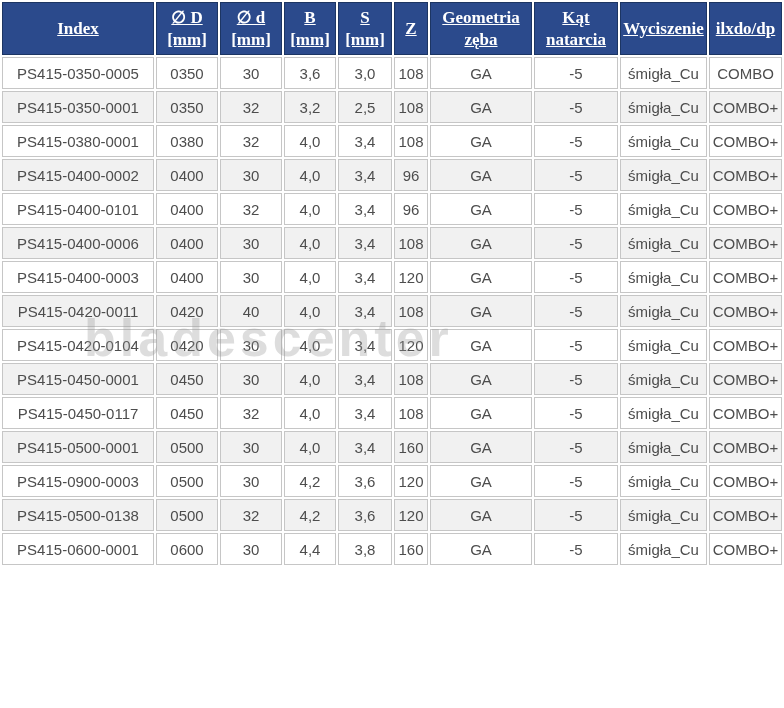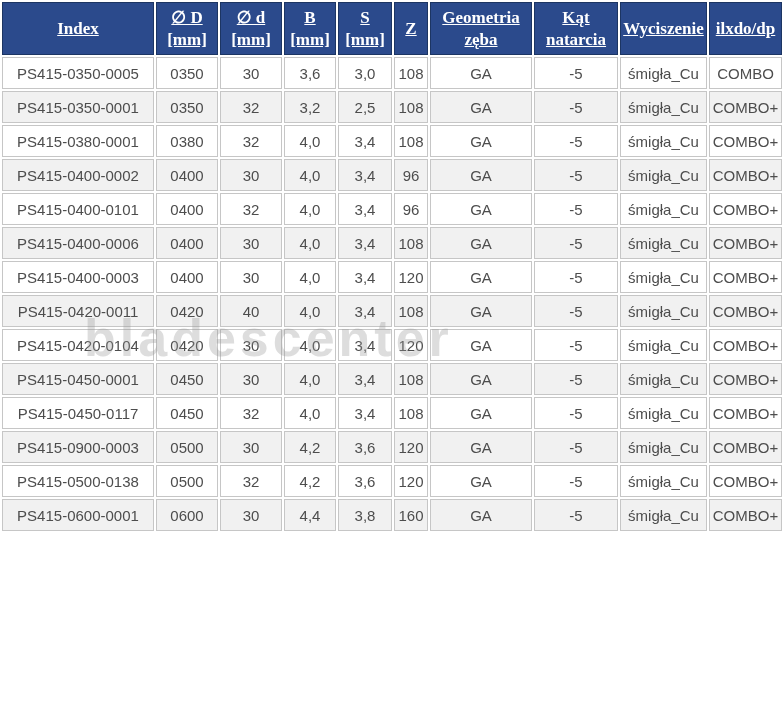--- a/index.html
+++ b/index.html
@@ -257,20 +257,32 @@
         <td>32</td>
         <td>4,0</td>
         <td>3,4</td>
         <td>108</td>
         <td>GA</td>
         <td>-5</td>
         <td>śmigła_Cu</td>
         <td>COMBO+</td>
       </tr>
       <tr>
+        <td>PS415-0500-0001</td>
+        <td>0500</td>
+        <td>30</td>
+        <td>4,0</td>
+        <td>3,4</td>
+        <td>160</td>
+        <td>GA</td>
+        <td>-5</td>
+        <td>śmigła_Cu</td>
+        <td>COMBO+</td>
+      </tr>
+      <tr>
         <td>PS415-0900-0003</td>
         <td>0500</td>
         <td>30</td>
         <td>4,2</td>
         <td>3,6</td>
         <td>120</td>
         <td>GA</td>
         <td>-5</td>
         <td>śmigła_Cu</td>
         <td>COMBO+</td>

